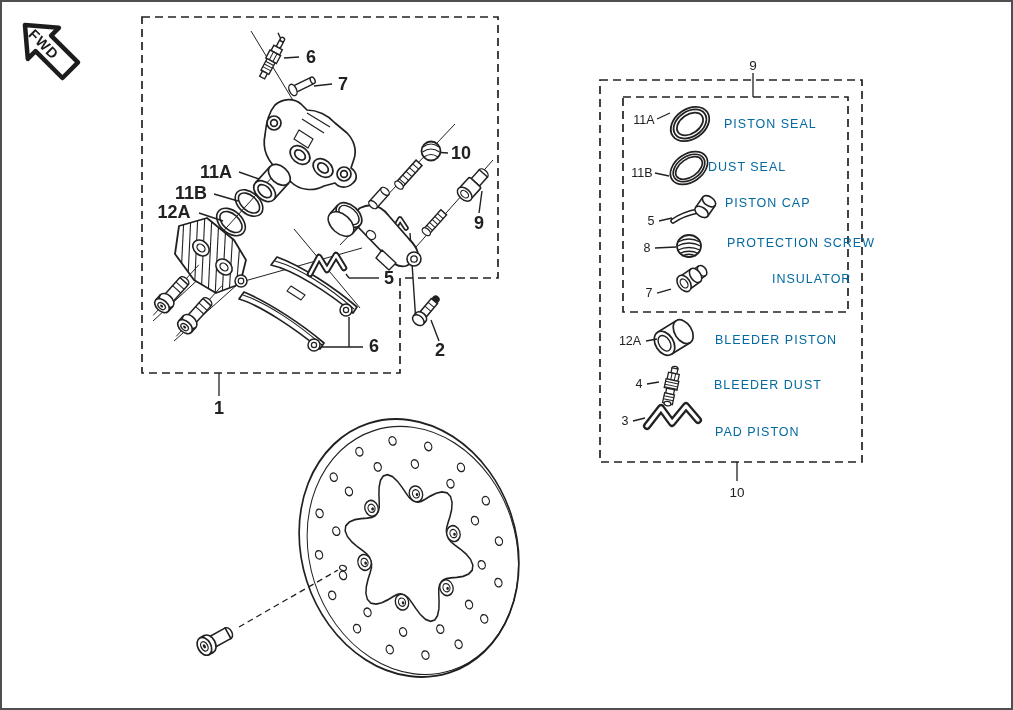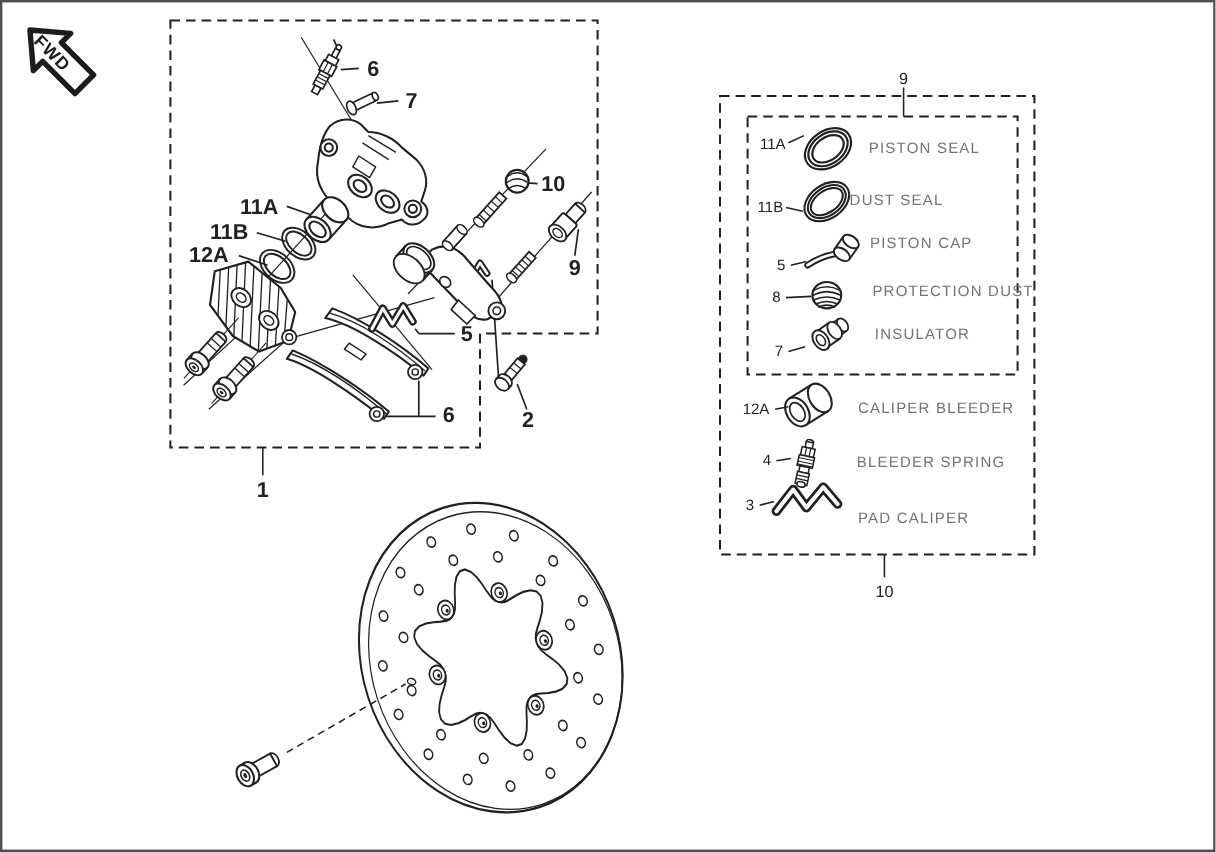--- a/index.html
+++ b/index.html
@@ -31,21 +31,21 @@
     color:#232020;
     white-space:nowrap;
     line-height:1;
   }
   .leg-name{
     position:absolute;
     transform:translateY(-50%);
     font-size:12.5px;
     font-weight:400;
     letter-spacing:1px;
-    color:#737373;
+    color:#0369a1;
     white-space:nowrap;
     line-height:1;
   }
 </style>
 </head>
 <body>
 
 <div class="page">
 
 <svg width="1013" height="710" viewBox="0 0 1013 710">
@@ -412,27 +412,27 @@
 <div class="leg-num" style="left:642px;top:118px">11A</div>
 <div class="leg-name" style="left:722px;top:122px">PISTON SEAL</div>
 
 <div class="leg-num" style="left:640px;top:171px">11B</div>
 <div class="leg-name" style="left:706px;top:165px">DUST SEAL</div>
 
 <div class="leg-num" style="left:649px;top:219px">5</div>
 <div class="leg-name" style="left:723px;top:201px">PISTON CAP</div>
 
 <div class="leg-num" style="left:645px;top:246px">8</div>
-<div class="leg-name" style="left:725px;top:241px">PROTECTION DUST</div>
+<div class="leg-name" style="left:725px;top:241px">PROTECTION SCREW</div>
 
 <div class="leg-num" style="left:647px;top:291px">7</div>
-<div class="leg-name" style="left:727px;top:277px">INSULATOR</div>
+<div class="leg-name" style="left:770px;top:277px">INSULATOR</div>
 
 <div class="leg-num" style="left:628px;top:339px">12A</div>
-<div class="leg-name" style="left:713px;top:338px">CALIPER BLEEDER</div>
+<div class="leg-name" style="left:713px;top:338px">BLEEDER PISTON</div>
 
 <div class="leg-num" style="left:637px;top:382px">4</div>
-<div class="leg-name" style="left:712px;top:383px">BLEEDER SPRING</div>
+<div class="leg-name" style="left:712px;top:383px">BLEEDER DUST</div>
 
 <div class="leg-num" style="left:623px;top:419px">3</div>
-<div class="leg-name" style="left:713px;top:430px">PAD CALIPER</div>
+<div class="leg-name" style="left:713px;top:430px">PAD PISTON</div>
 
 </div>
 
 </body></html>

